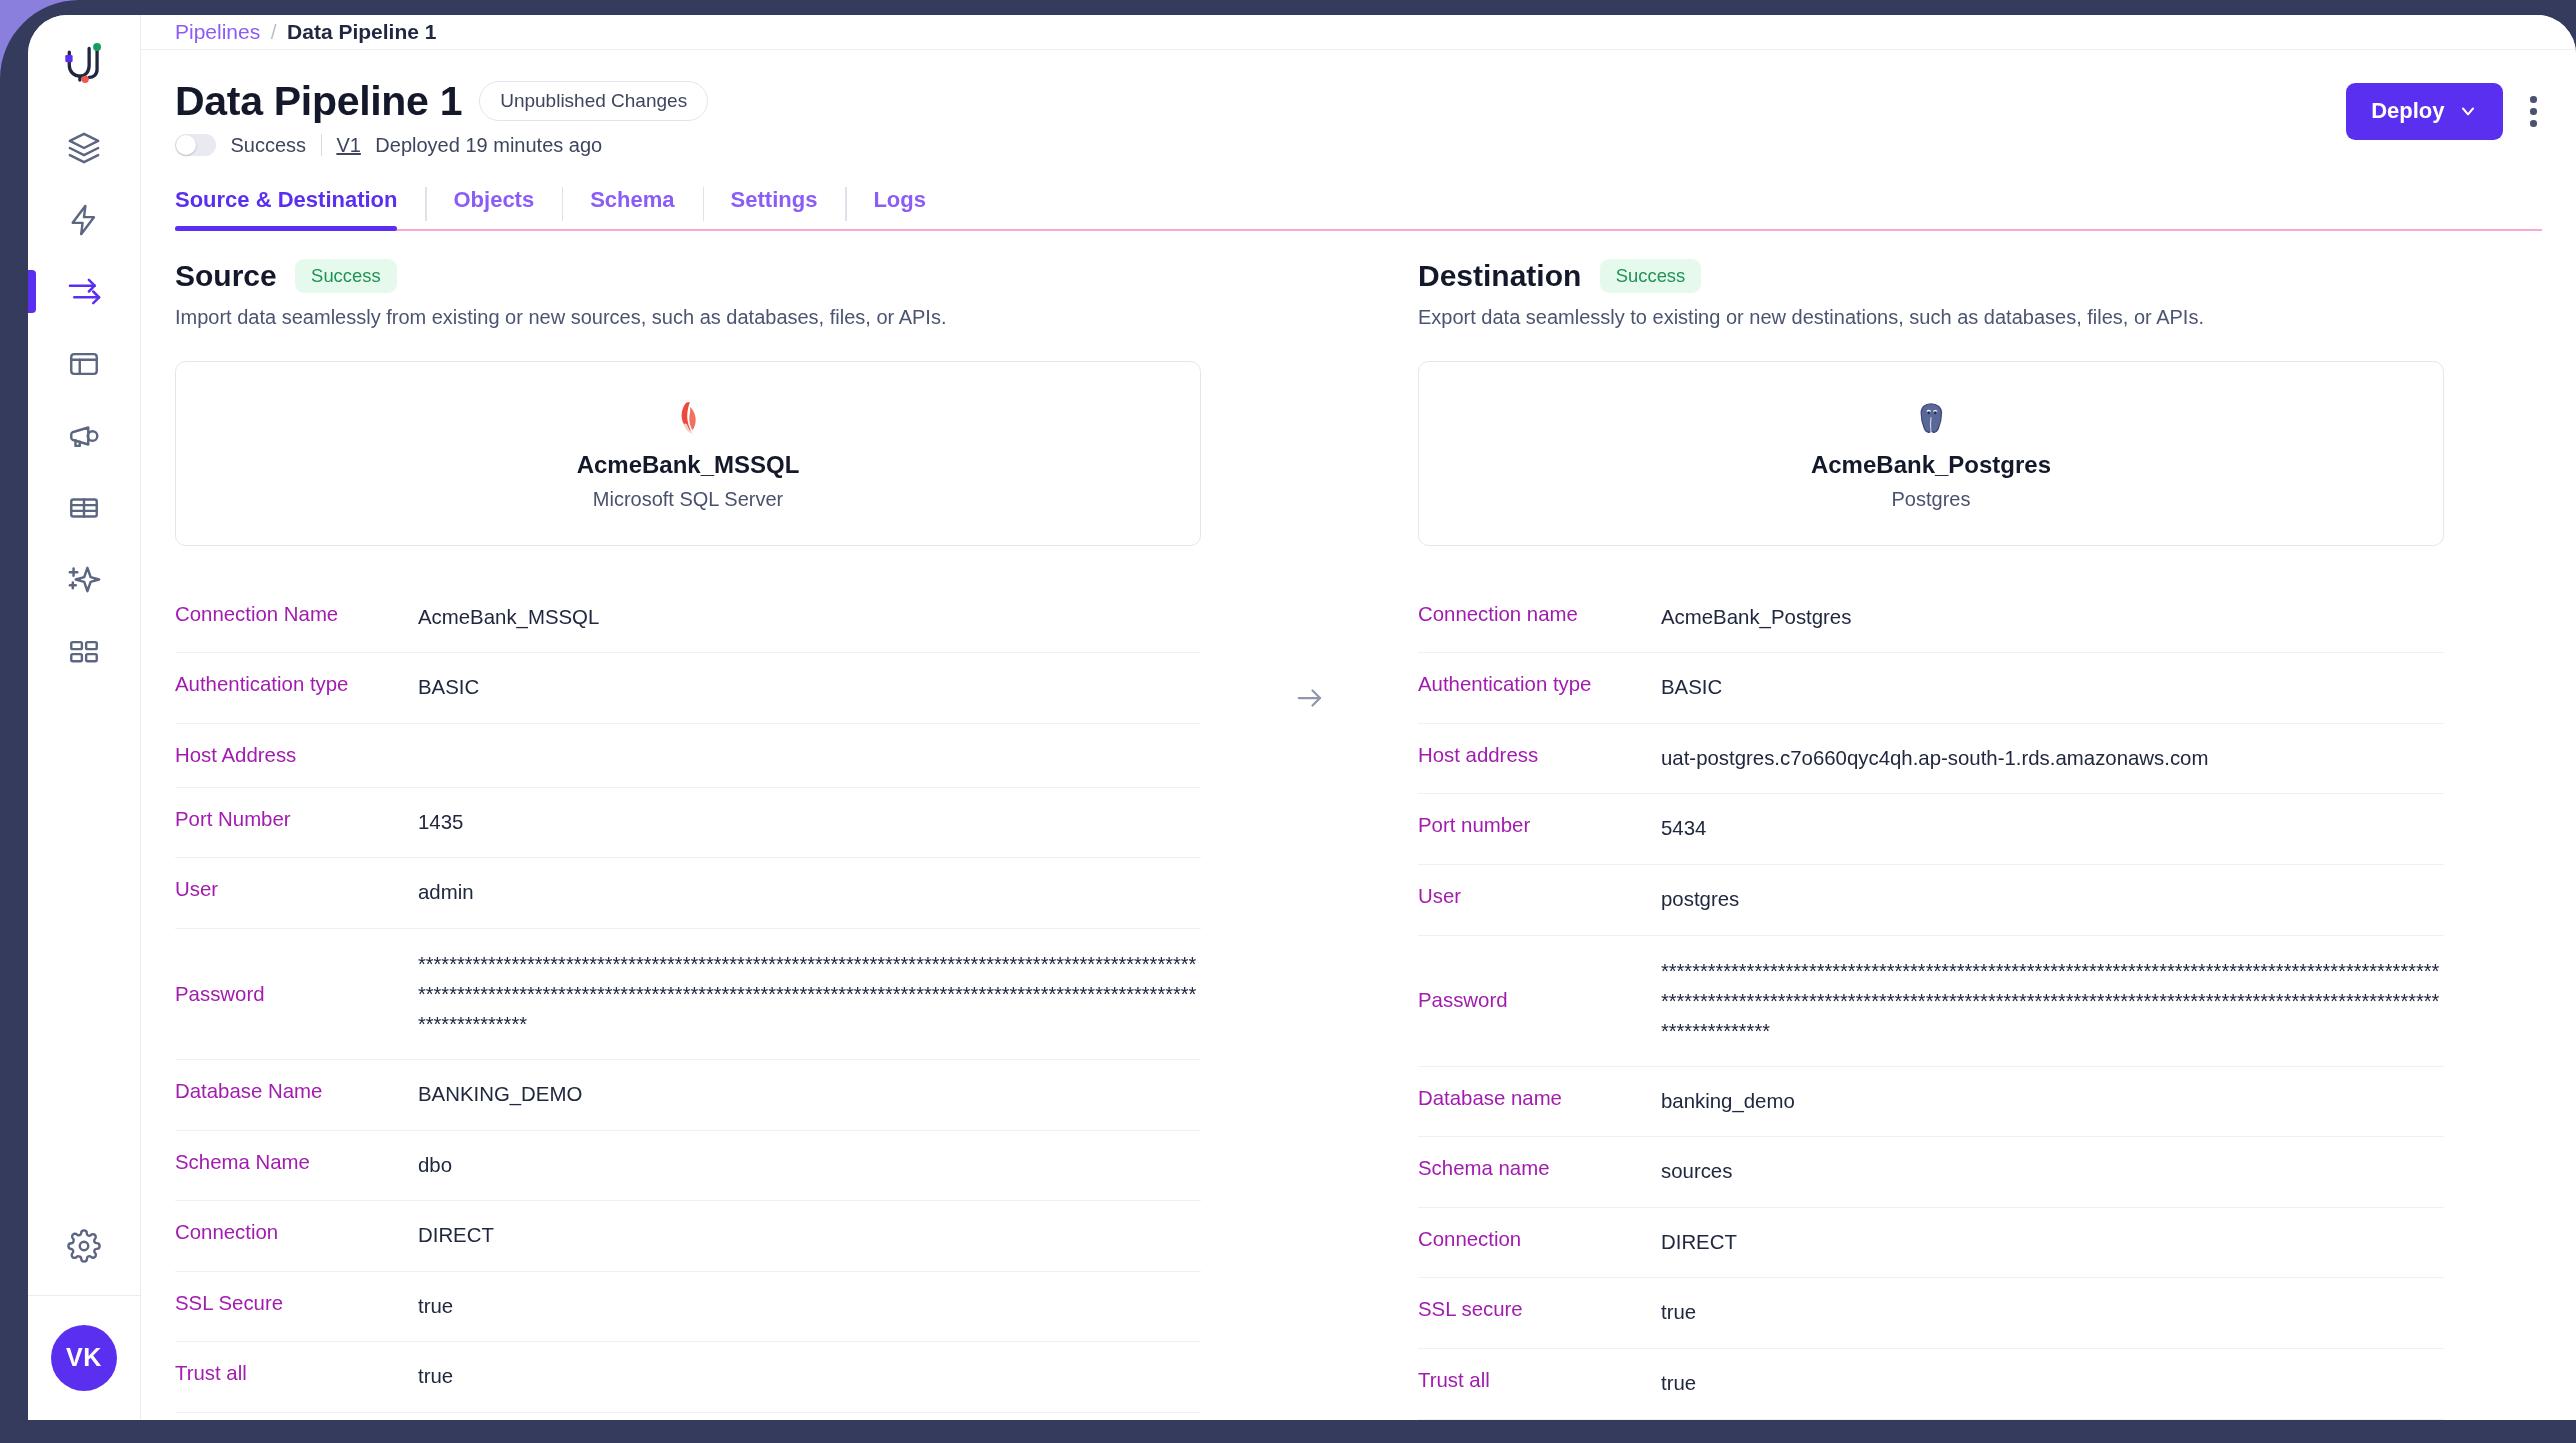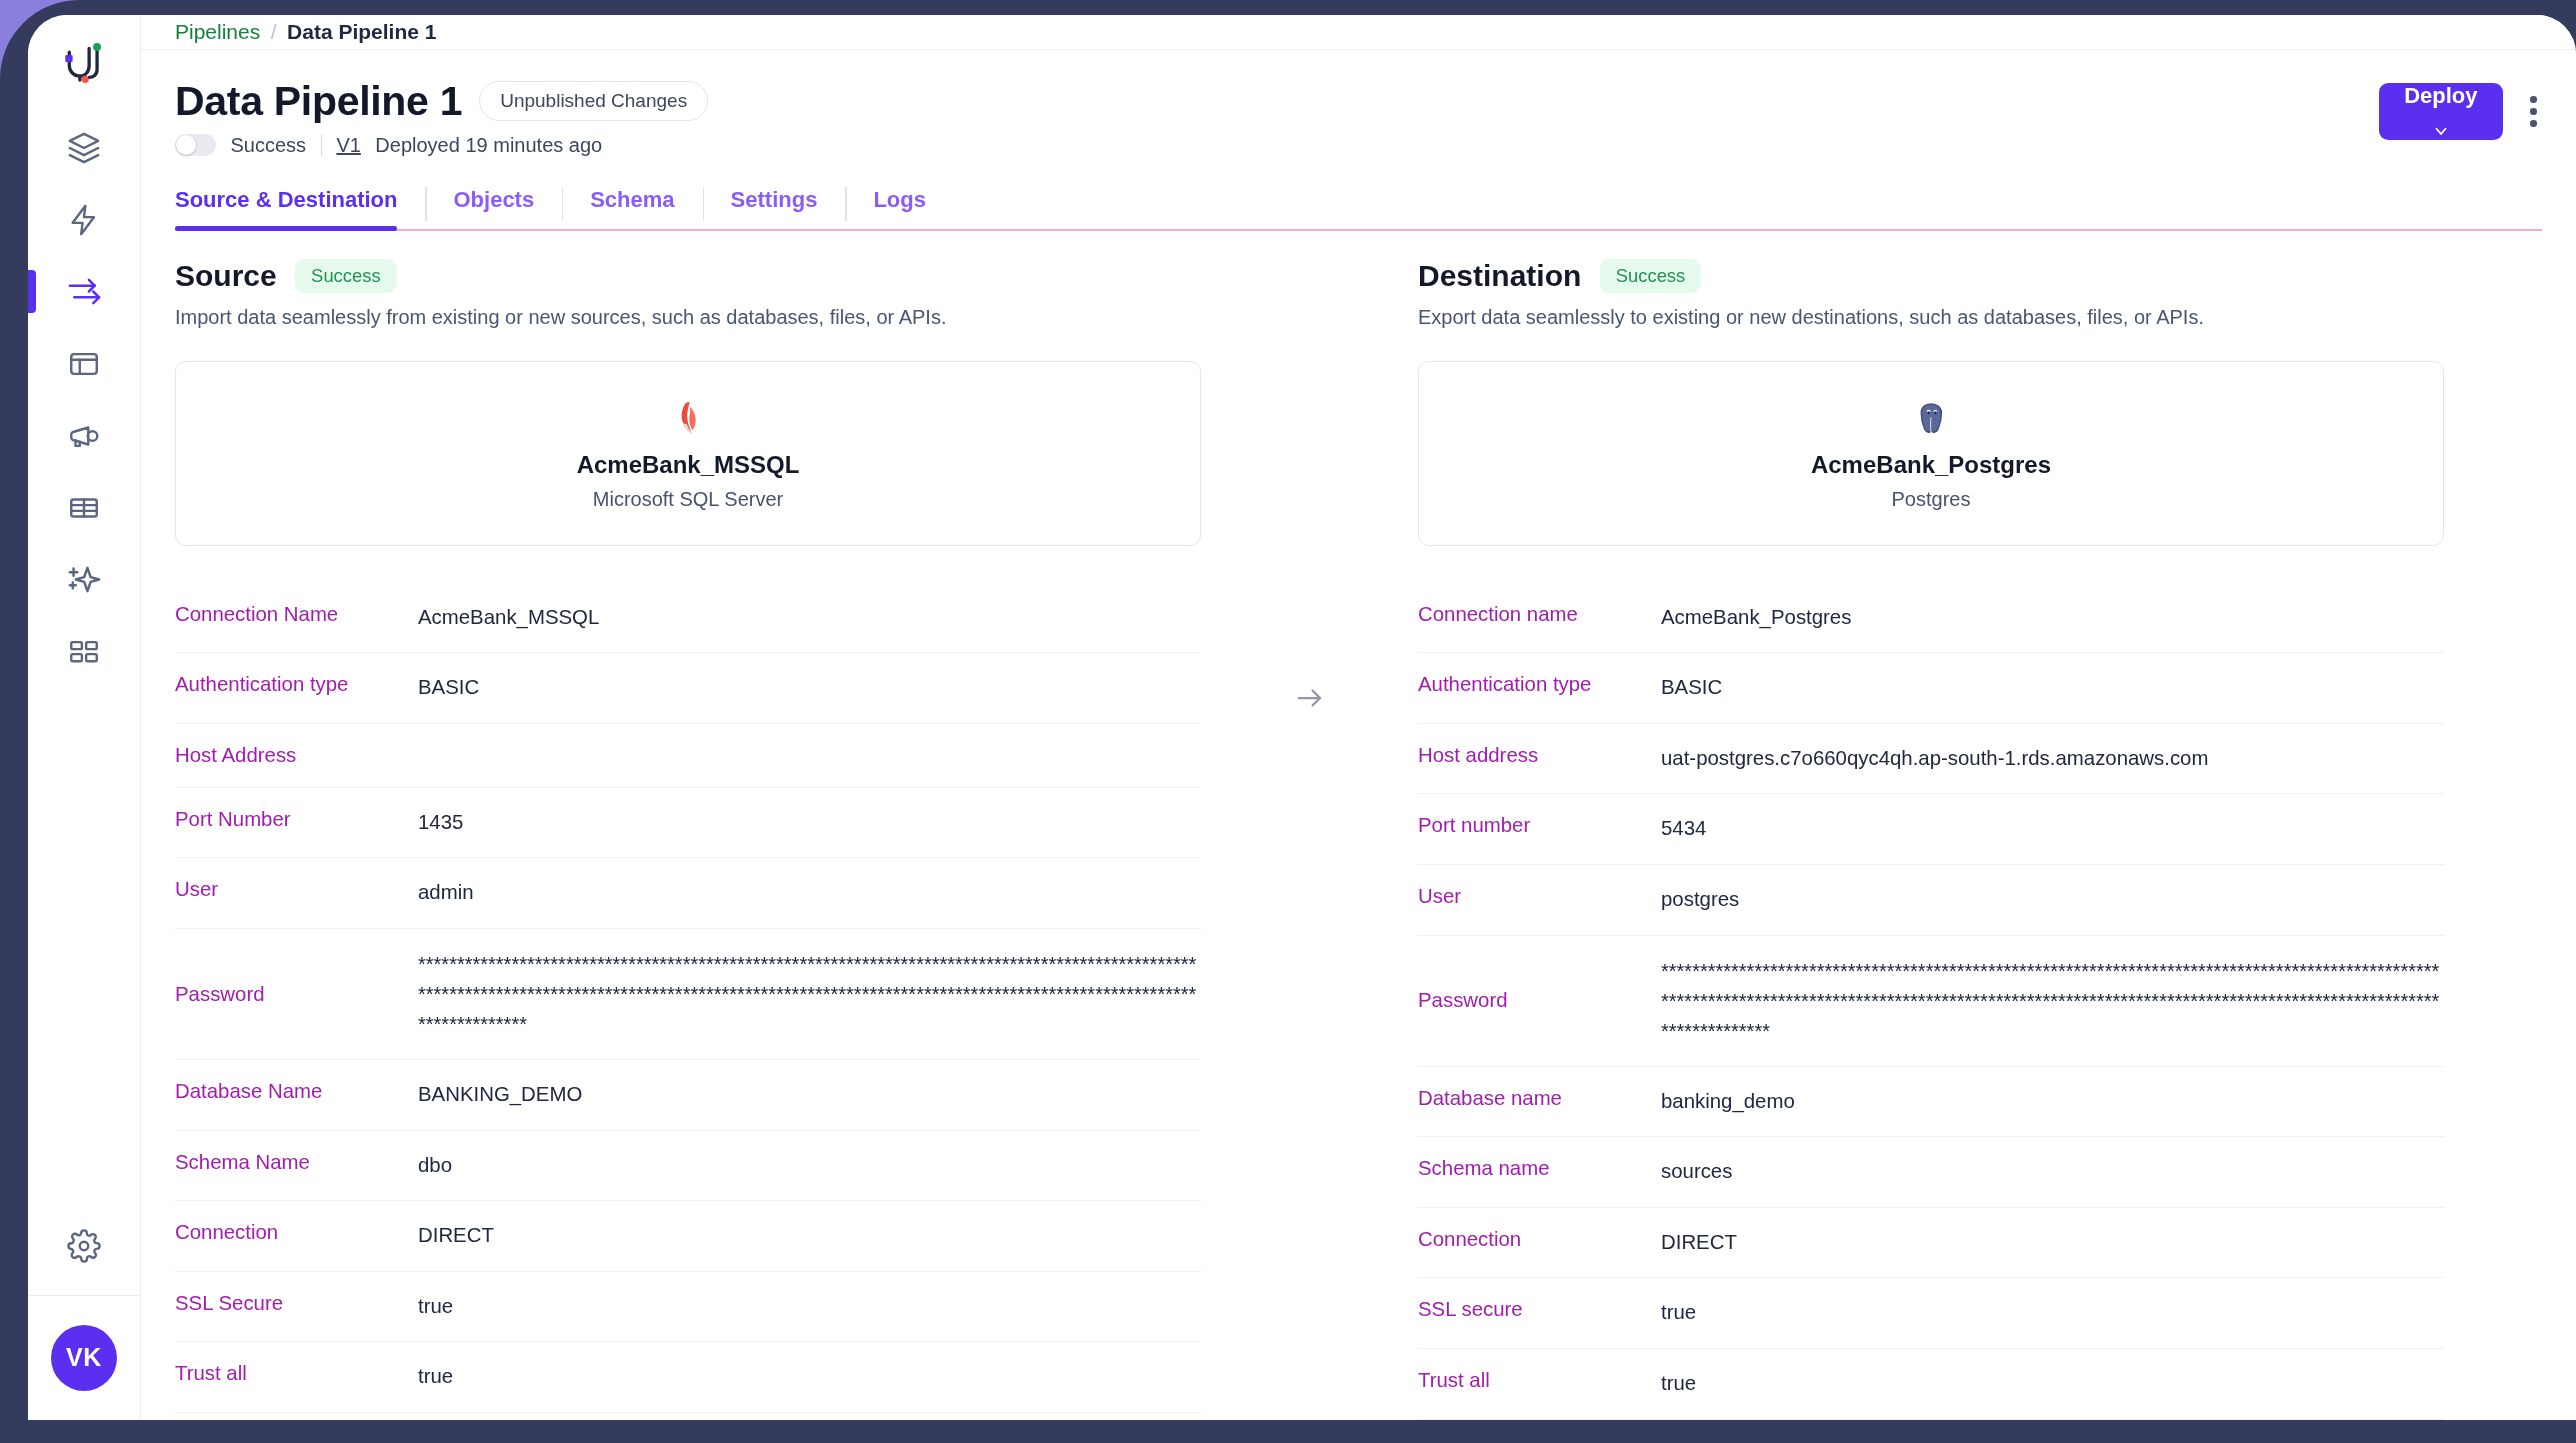--- a/index.html
+++ b/index.html
@@ -97,21 +97,21 @@
     min-width: 0;
     background: #fff;
   }
   .breadcrumb-bar {
     height: 55px;
     display: flex; align-items: center;
     padding-left: 34px;
     border-bottom: 1.3px solid #eceef3;
     gap: 10.5px;
   }
-  .crumb { font-size: 21px; color: #15803d; cursor: pointer; }
+  .crumb { font-size: 21px; color: #8b5cf6; cursor: pointer; }
   .crumb-sep { font-size: 21px; color: #b9bfcf; }
   .crumb.current { color: #1f2741; font-weight: 600; }
 
   .content { padding: 0 34px; }
 
   .title-row {
     display: flex; align-items: flex-start; justify-content: space-between;
     padding-top: 28px;
   }
   .title-left { display: flex; flex-direction: column; gap: 9.2px; }
@@ -141,21 +141,20 @@
 
   .title-right { display: flex; align-items: center; gap: 22.3px; padding-top: 5.3px; }
   .deploy-btn {
     background: #5b2fef; color: #fff;
     border: none; border-radius: 9.2px;
     padding: 0 25px; height: 57px;
     font-size: 22px; font-weight: 600;
     display: flex; align-items: center; gap: 13px;
     cursor: pointer;
     font-family: "Liberation Sans", sans-serif;
-    flex-direction: column;
   }
   .kebab { display: flex; flex-direction: column; gap: 5.3px; cursor: pointer; padding: 6.6px 5.3px; }
   .kebab i { width: 6.6px; height: 6.6px; border-radius: 50%; background: #4a5270; display: block; }
 
   
   .tabs {
     display: flex; align-items: stretch;
     margin-top: 30px;
     border-bottom: 2px solid #f9a8d4;
     position: relative;

